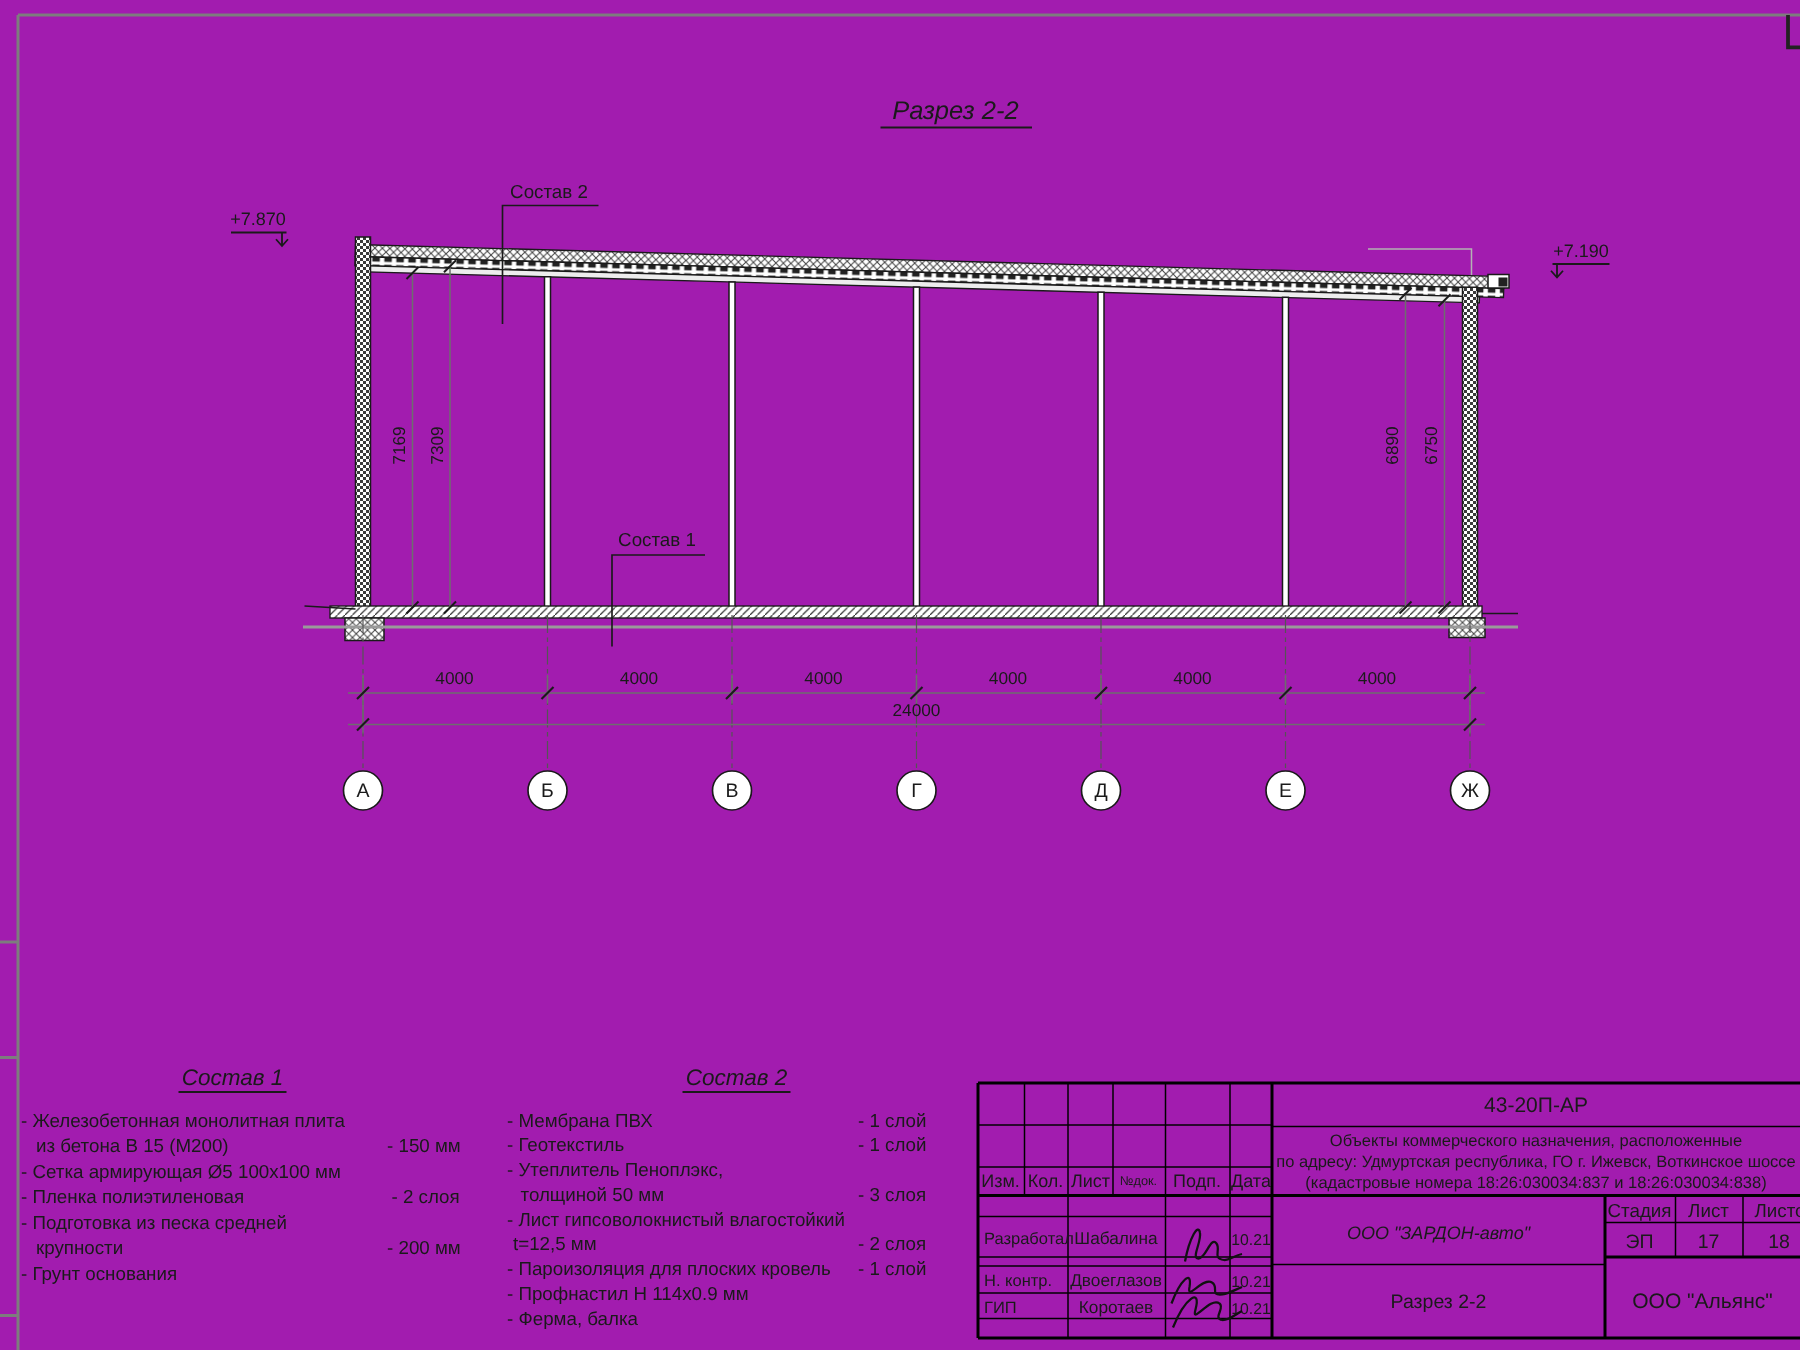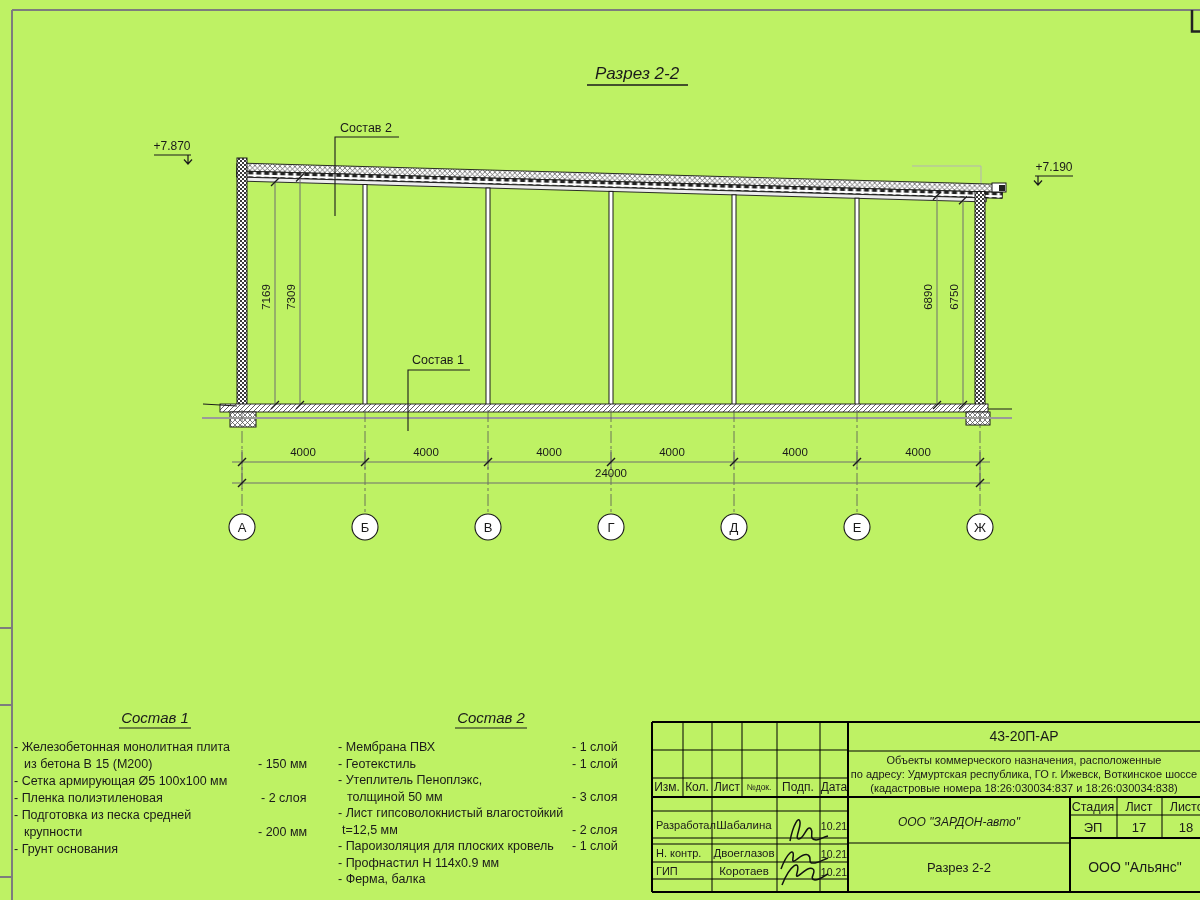--- a/index.html
+++ b/index.html
@@ -1,16 +1,16 @@
 <!DOCTYPE html>
 <html><head>
 <meta charset="utf-8">
 <style>
   html,body{margin:0;padding:0;background:#fff;}
-  #page{position:relative;width:1200px;height:900px;background:#bef264;overflow:hidden;}
+  #page{position:relative;width:1200px;height:900px;background:#a21caf;overflow:hidden;}
   svg{display:block;}
   .t{font-family:"Liberation Sans","DejaVu Sans",sans-serif;fill:#1a1a1a;}
   .it{font-style:italic;}
 </style>
 </head>
 <body>
 <div id="page">
 
 <svg width="1200" height="900" viewBox="0 0 1200 900">
   <defs>

